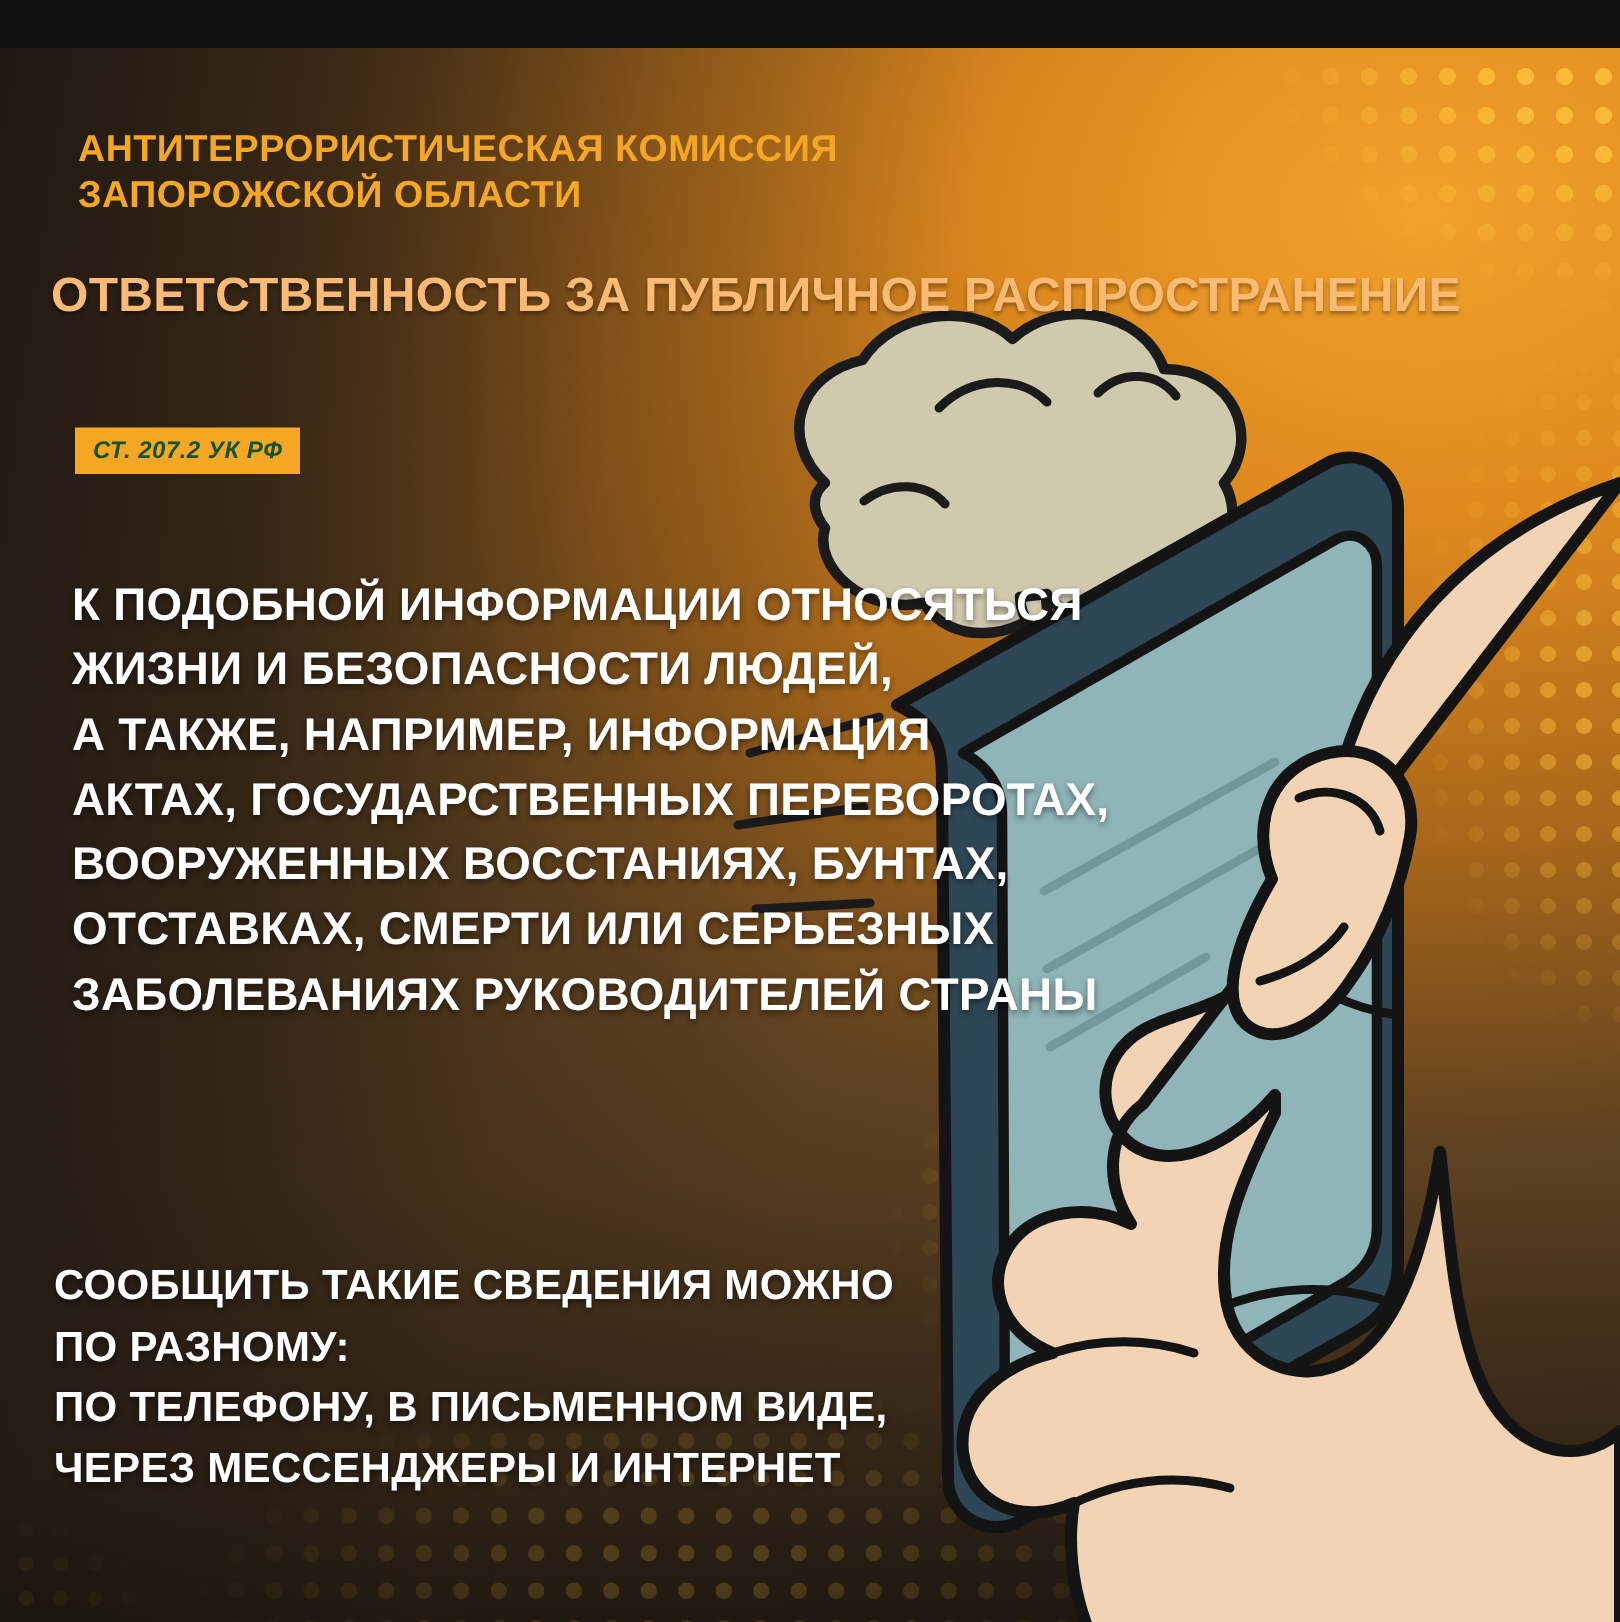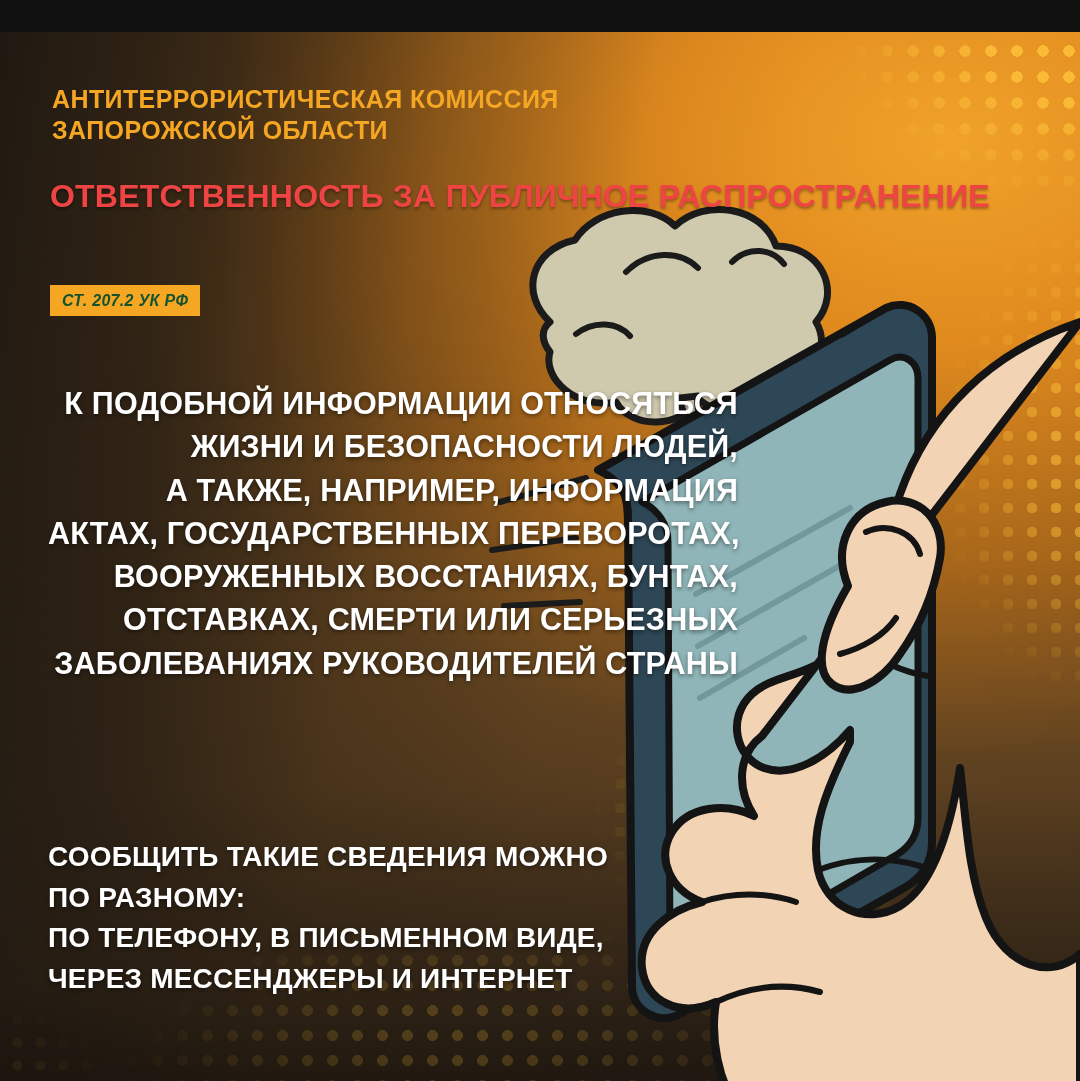--- a/index.html
+++ b/index.html
@@ -95,24 +95,24 @@
     width: 620px;
     color: #f5a623;
     font-size: 25px;
     font-weight: 700;
     line-height: 1.22;
     letter-spacing: 0.4px;
     text-transform: uppercase;
   }
   .headline {
     position: absolute;
-    left: 50px;
+    left: 34px;
     top: 143px;
     width: 1010px;
-    color: #ef4444;
+    color: #fdba74;
     font-size: 32px;
     font-weight: 700;
     line-height: 1.32;
     letter-spacing: 0.2px;
     text-transform: uppercase;
     text-shadow: 0 2px 3px rgba(0,0,0,0.35);
   }
   .article-badge {
     position: absolute;
     left: 50px;
@@ -132,24 +132,24 @@
     top: 350px;
     width: 690px;
     color: #ffffff;
     font-size: 30.5px;
     font-weight: 700;
     line-height: 1.42;
     letter-spacing: 0.2px;
     text-transform: uppercase;
     text-shadow: 0 2px 4px rgba(0,0,0,0.45);
   }
-  .body-block .line { white-space: nowrap; text-align: right; }
+  .body-block .line { white-space: nowrap; }
   .report-block {
     position: absolute;
-    left: 48px;
+    left: 36px;
     top: 805px;
     width: 690px;
     color: #ffffff;
     font-size: 28px;
     font-weight: 700;
     line-height: 1.45;
     letter-spacing: 0.2px;
     text-transform: uppercase;
     text-shadow: 0 2px 4px rgba(0,0,0,0.45);
   }

